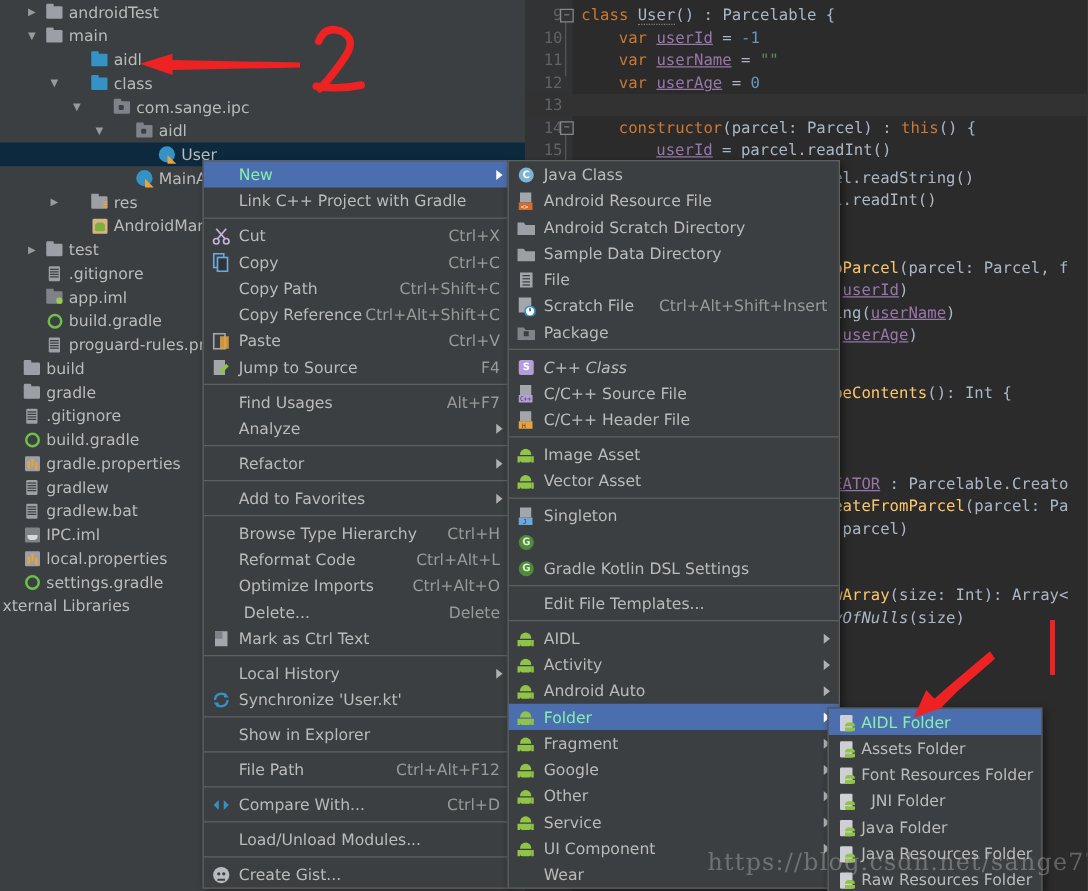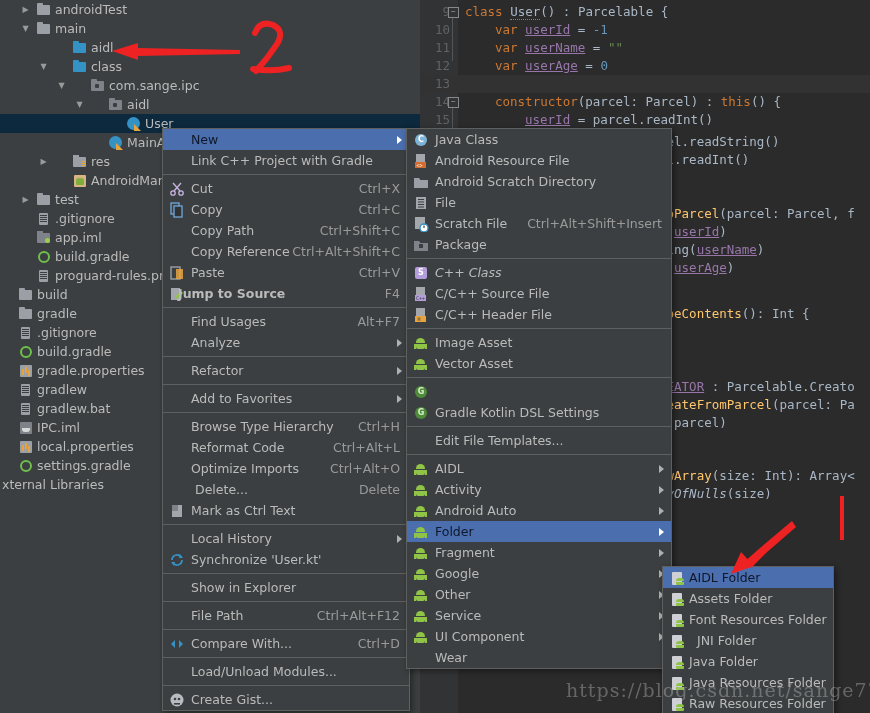--- a/index.html
+++ b/index.html
@@ -278,21 +278,21 @@
   }
   .mitem {
     position: relative;
     height: 21px;
     line-height: 21px;
     white-space: nowrap;
     color: #bbbbbb;
     font-size: 12.5px;
     cursor: default;
   }
-  .mitem.hl { background: #4b6eaf; color: #0f172a; }
+  .mitem.hl { background: #4b6eaf; color: #86efac; }
   .mlabel { position: absolute; left: 28px; top: 0; }
   .mkey {
     position: absolute;
     right: 9px; top: 0;
     color: #9a9a9a;
     font-size: 12.5px;
   }
   .marrow {
     position: absolute;
     right: 7px; top: 7px;
@@ -646,21 +646,21 @@
             <rect x="7" y="4" width="7" height="10" fill="#e8a33d" opacity="0.85"></rect>
           </svg></span>
         <span class="mlabel" style="left: 28px;">Paste</span>
         <span class="mkey">Ctrl+V</span>
       </div>
       <div class="mitem">
         <span class="micon"><svg width="16" height="16">
             <rect x="2" y="2" width="9" height="12" fill="#a3a6ab"></rect>
             <path d="M8 13 L14 7 L12 5 L6 11 Z" fill="#8fc447"></path>
           </svg></span>
-        <span class="mlabel" style="left: 15px; font-weight: bold;">Jump to Source</span>
+        <span class="mlabel" style="left: 28px;">Jump to Source</span>
         <span class="mkey">F4</span>
       </div>
       <div class="msep"></div>
       <div class="mitem">
         <span class="mlabel" style="left: 28px;">Find Usages</span>
         <span class="mkey">Alt+F7</span>
       </div>
       <div class="mitem">
         <span class="mlabel" style="left: 28px;">Analyze</span>
         <span class="marrow"></span>
@@ -760,20 +760,26 @@
             <rect x="2" y="9" width="11" height="6" fill="#d46b2f"></rect>
             <text x="3.5" y="14" font-size="5" fill="#ffffff" font-family="monospace">&lt;&gt;</text>
           </svg></span>
         <span class="mlabel" style="left: 28px;">Android Resource File</span>
       </div>
       <div class="mitem">
         <span class="micon"><svg width="16" height="16">
             <path d="M1 4 h5 l1.5 2 H15 v8 H1 Z" fill="#9aa0a6"></path>
           </svg></span>
         <span class="mlabel" style="left: 28px;">Android Scratch Directory</span>
+      </div>
+      <div class="mitem">
+        <span class="micon"><svg width="16" height="16">
+            <path d="M1 4 h5 l1.5 2 H15 v8 H1 Z" fill="#9aa0a6"></path>
+          </svg></span>
+        <span class="mlabel" style="left: 28px;">Sample Data Directory</span>
       </div>
       <div class="mitem">
         <span class="micon"><svg width="16" height="16">
             <rect x="3" y="2" width="10" height="12" fill="#a3a6ab"></rect>
             <rect x="5" y="4" width="6" height="1" fill="#3c3f41"></rect>
             <rect x="5" y="6.5" width="6" height="1" fill="#3c3f41"></rect>
             <rect x="5" y="9" width="6" height="1" fill="#3c3f41"></rect>
             <rect x="5" y="11.5" width="6" height="1" fill="#3c3f41"></rect>
           </svg></span>
         <span class="mlabel" style="left: 28px;">File</span>
@@ -833,20 +839,28 @@
           <span class="andy">
             <span class="head"></span>
             <span class="body"></span>
             <span class="arm"></span>
           </span>
         </span>
         <span class="mlabel" style="left: 28px;">Vector Asset</span>
       </div>
       <div class="msep"></div>
       <div class="mitem">
+        <span class="micon"><svg width="16" height="16">
+            <rect x="3" y="1" width="9" height="8" fill="#a3a6ab"></rect>
+            <rect x="2" y="9" width="11" height="6" fill="#6fa8dc"></rect>
+            <text x="5" y="14" font-size="5.5" fill="#3c3f41" font-family="monospace">J</text>
+          </svg></span>
+        <span class="mlabel" style="left: 28px;">Singleton</span>
+      </div>
+      <div class="mitem">
         <span class="micon">
           <span class="circ" style="background:#4f8b3b;color:#d9f0cc;">G</span>
         </span>
       </div>
       <div class="mitem">
         <span class="micon">
           <span class="circ" style="background:#4f8b3b;color:#d9f0cc;">G</span>
         </span>
         <span class="mlabel" style="left: 28px;">Gradle Kotlin DSL Settings</span>
       </div>

